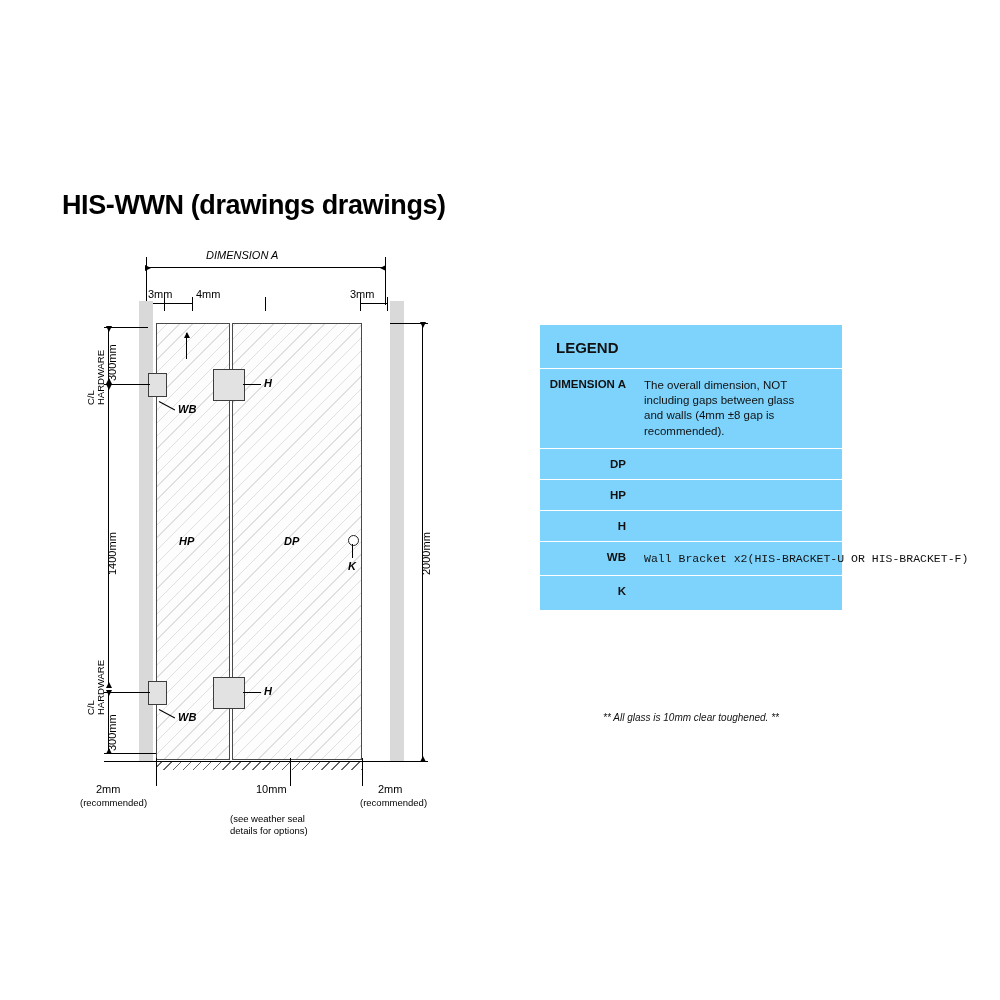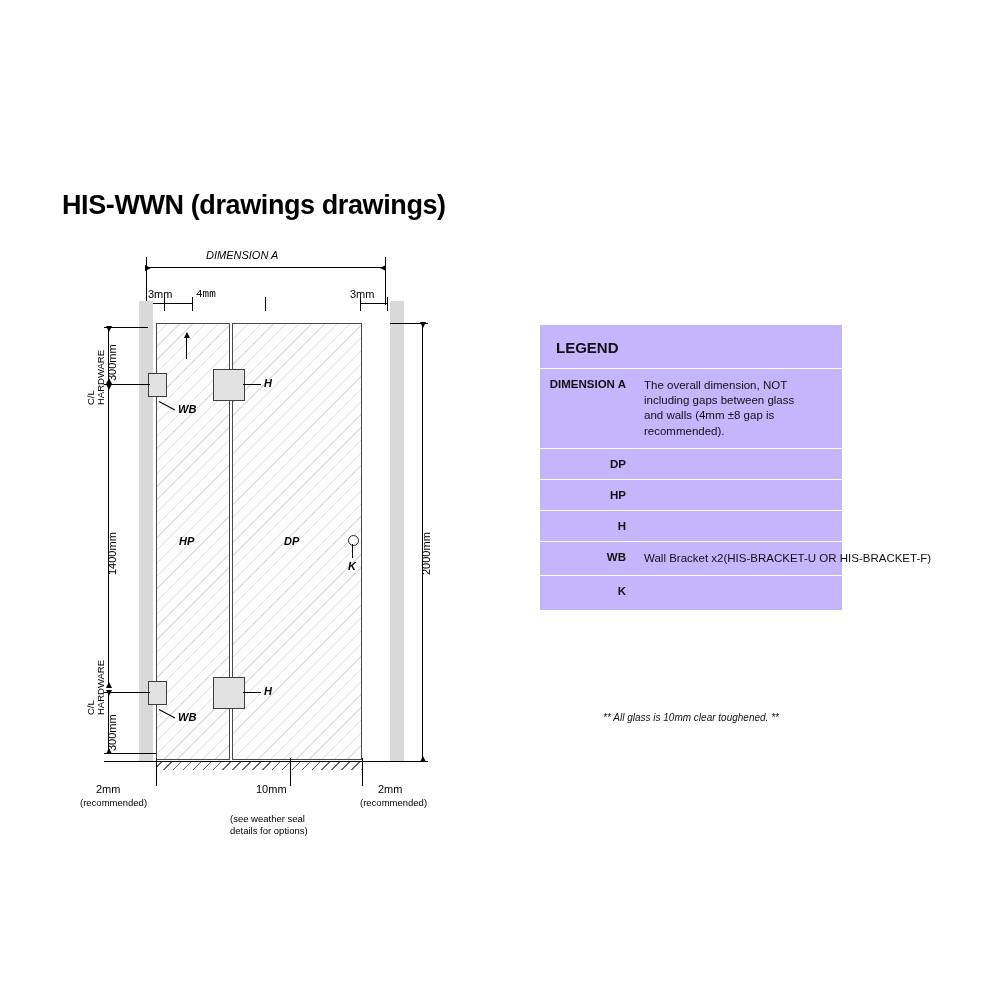--- a/index.html
+++ b/index.html
@@ -108,21 +108,21 @@
         -45deg,
         #333 0px, #333 1px,
         rgba(0,0,0,0) 1px, rgba(0,0,0,0) 7px);
   }
   
   .legend {
     position: absolute;
     left: 540px;
     top: 325px;
     width: 302px;
-    background: #c4b5fd;
+    background: #7dd3fc;
     font-size: 11px;
   }
   .legend-title {
     font-size: 15px;
     font-weight: bold;
     padding: 14px 16px 12px 16px;
     border-bottom: 1px solid #ffffff;
   }
   .lrow {
     display: flex;
@@ -140,21 +140,21 @@
     box-sizing: border-box;
   }
   .lval {
     flex: 1;
     padding: 9px 6px 9px 8px;
     line-height: 1.32;
     font-size: 11.5px;
     box-sizing: border-box;
     white-space: pre-line;
   }
-  .lval.wide { white-space: nowrap; }
+  .lval.wide { white-space: nowrap; font-family: Liberation Mono, monospace; }
   .legend-note {
     position: absolute;
     left: 540px;
     top: 712px;
     width: 302px;
     text-align: center;
     font-size: 10px;
     font-style: italic;
     color: #111;
   }
@@ -174,21 +174,21 @@
   <div class="line-h" style="left:86px; top:58px; width:22px;"></div>
   <div class="line-h" style="left:104px; top:58px; width:28px;"></div>
   <div class="line-h" style="left:300px; top:58px; width:27px;"></div>
   <div class="line-v" style="left:86px; top:52px; height:14px;"></div>
   <div class="line-v" style="left:104px; top:52px; height:14px;"></div>
   <div class="line-v" style="left:132px; top:52px; height:14px;"></div>
   <div class="line-v" style="left:205px; top:52px; height:14px;"></div>
   <div class="line-v" style="left:300px; top:52px; height:14px;"></div>
   <div class="line-v" style="left:327px; top:52px; height:14px;"></div>
   <div class="lbl" style="left:88px; top:43px;">3mm</div>
-  <div class="lbl" style="left:136px; top:43px;font-family:Liberation Mono, monospace;">4mm</div>
+  <div class="lbl" style="left:136px; top:43px;">4mm</div>
   <div class="lbl" style="left:290px; top:43px;">3mm</div>
 
   <div class="wallband" style="left:79px; top:56px; width:14px; height:460px;"></div>
   <div class="wallband" style="left:330px; top:56px; width:14px; height:460px;"></div>
 
   <div class="glass" style="left:96px; top:78px; width:72px; height:435px;"></div>
   <div class="glass" style="left:172px; top:78px; width:128px; height:435px;"></div>
 
   <div class="lbl lbl-b" style="left:119px; top:290px;">HP</div>
   <div class="lbl lbl-b" style="left:224px; top:290px;">DP</div>

